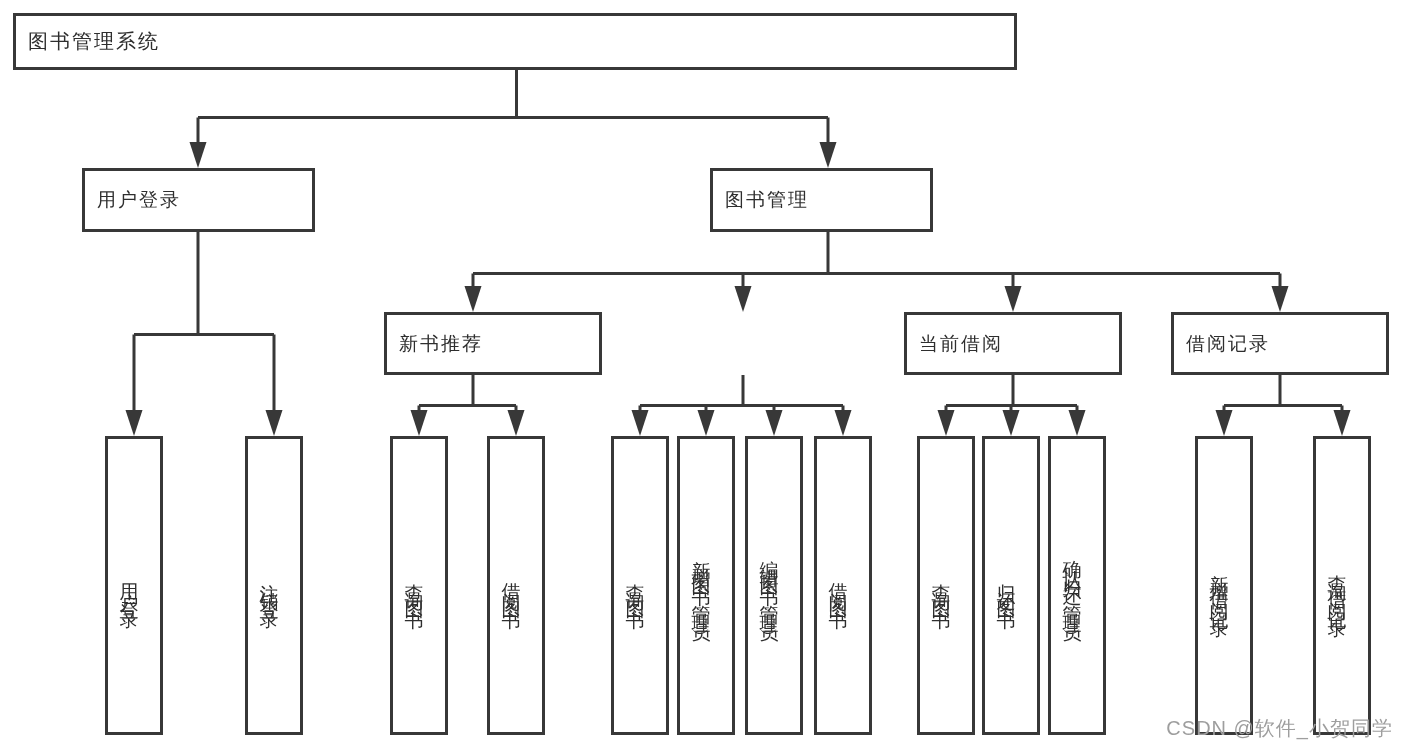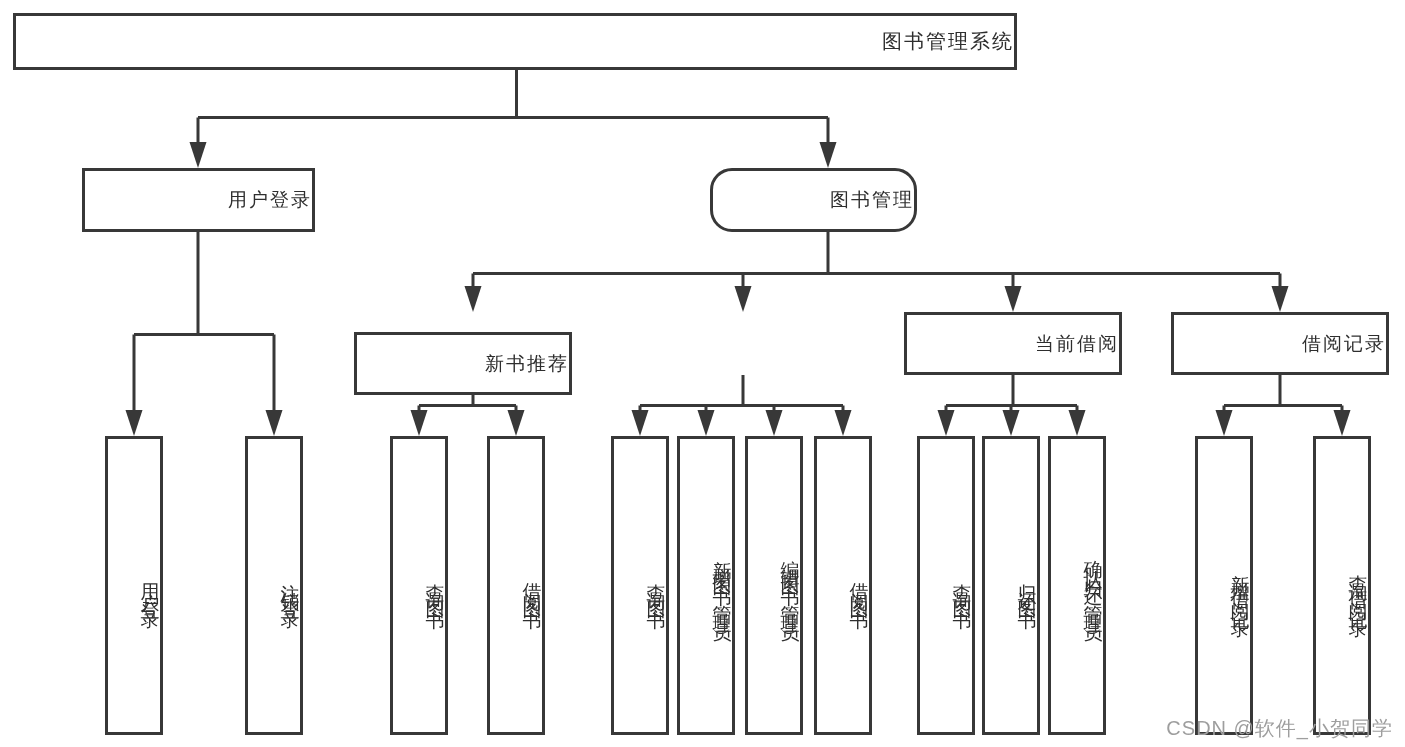--- a/index.html
+++ b/index.html
@@ -25,45 +25,45 @@
     fill: var(--line, #383838);
     stroke: none;
   }
   .box {
     position: absolute;
     box-sizing: border-box;
     border: 3px solid var(--line, #383838);
     background: #ffffff;
     display: flex;
     align-items: center;
-    justify-content: flex-end;
+    justify-content: flex-start;
     color: var(--text, #2e2e2e);
     padding-left: 12px;
   }
   .box-h span {
     font-size: 19px;
     letter-spacing: 2px;
     white-space: nowrap;
   }
   .box-root span { font-size: 20px; }
   .box-v span {
     writing-mode: vertical-rl;
     text-orientation: mixed;
     font-size: 19px;
     letter-spacing: 9px;
     line-height: 1;
   }
   
   .n-root   { left: 13px;   top: 13px;  width: 1004px; height: 57px; }
   
   .n-ulogin { left: 82px;   top: 168px; width: 233px;  height: 64px; }
-  .n-bmgmt  { left: 710px;  top: 168px; width: 207px;  height: 64px; border-radius: 22px; }
+  .n-bmgmt  { left: 710px;  top: 168px; width: 223px;  height: 64px; }
   
   .lv3      { top: 312px; width: 218px; height: 63px; }
-  .n-s0 { left: 354px; margin-top: 20px; }
+  .n-s0 { left: 384px; }
   .n-s1 { left: 634px; }
   .n-s2 { left: 904px; }
   .n-s3 { left: 1171px; }
   
   .leaf     { top: 436px; width: 58px; height: 299px; }
   .n-l-a0 { left: 105px; }  .n-l-a1 { left: 245px; }
   .n-l-b0 { left: 390px; }  .n-l-b1 { left: 487px; }
   .n-l-c0 { left: 611px; }  .n-l-c1 { left: 677px; }  .n-l-c2 { left: 745px; }  .n-l-c3 { left: 814px; }
   .n-l-d0 { left: 917px; }  .n-l-d1 { left: 982px; }  .n-l-d2 { left: 1048px; }
   .n-l-e0 { left: 1195px; } .n-l-e1 { left: 1313px; }

